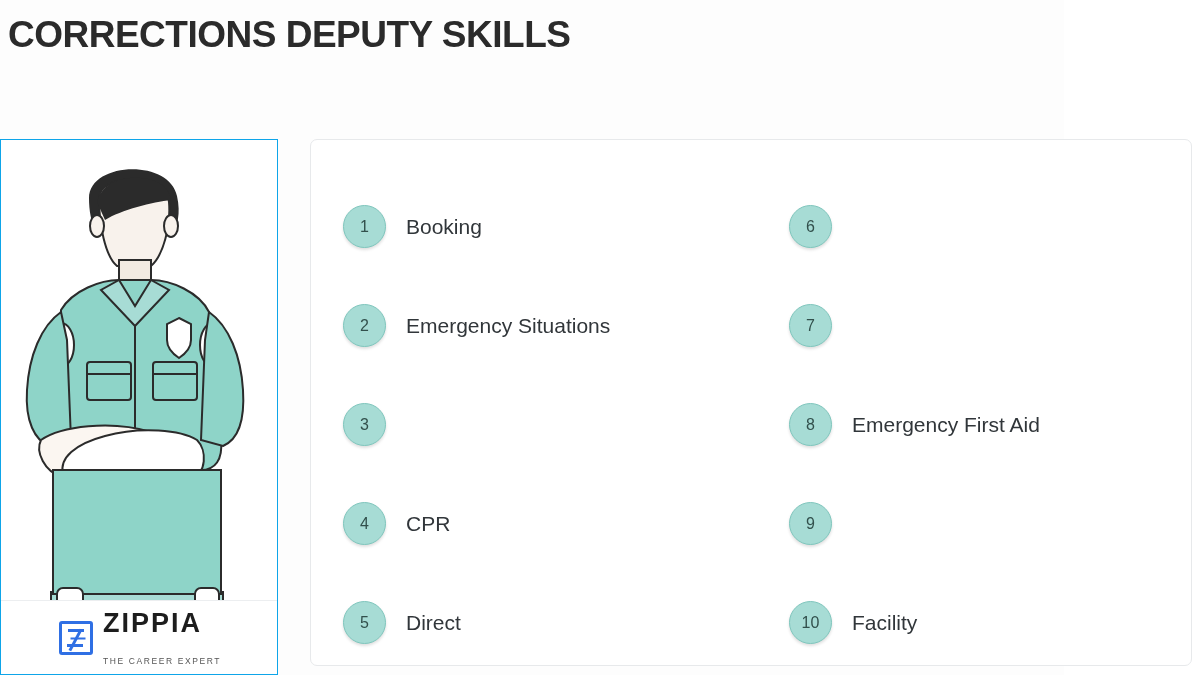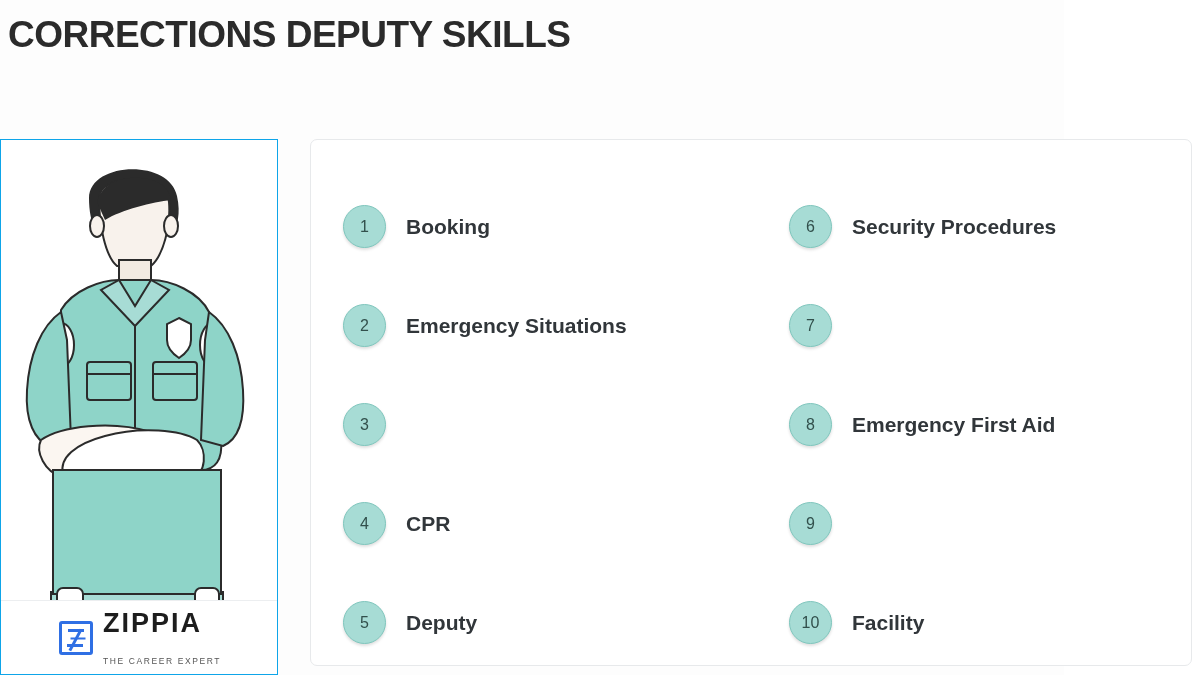--- a/index.html
+++ b/index.html
@@ -123,21 +123,20 @@
     display: flex;
     align-items: center;
     justify-content: center;
     font-size: 16px;
     color: #32504c;
   }
   .skill-label {
     font-size: 21px;
     color: #31363a;
     white-space: nowrap;
-    font-weight: bold;
   }
 </style>
 </head>
 <body>
 
 <div class="page">
 
   <h1 class="title">Corrections Deputy Skills</h1>
 
   <div class="illus-panel">
@@ -198,21 +197,20 @@
 
   <div class="skills-card">
     <div class="skills-grid">
 
       <div class="skill">
         <div class="badge">1</div>
         <div class="skill-label">Booking</div>
       </div>
       <div class="skill col2">
         <div class="badge">6</div>
-        <div class="skill-label">Security Procedures</div>
       </div>
 
       <div class="skill">
         <div class="badge">2</div>
         <div class="skill-label">Emergency Situations</div>
       </div>
       <div class="skill col2">
         <div class="badge">7</div>
       </div>
 
@@ -227,21 +225,21 @@
       <div class="skill">
         <div class="badge">4</div>
         <div class="skill-label">CPR</div>
       </div>
       <div class="skill col2">
         <div class="badge">9</div>
       </div>
 
       <div class="skill">
         <div class="badge">5</div>
-        <div class="skill-label">Deputy</div>
+        <div class="skill-label">Direct</div>
       </div>
       <div class="skill col2">
         <div class="badge">10</div>
         <div class="skill-label">Facility</div>
       </div>
 
     </div>
   </div>
 
 </div>

